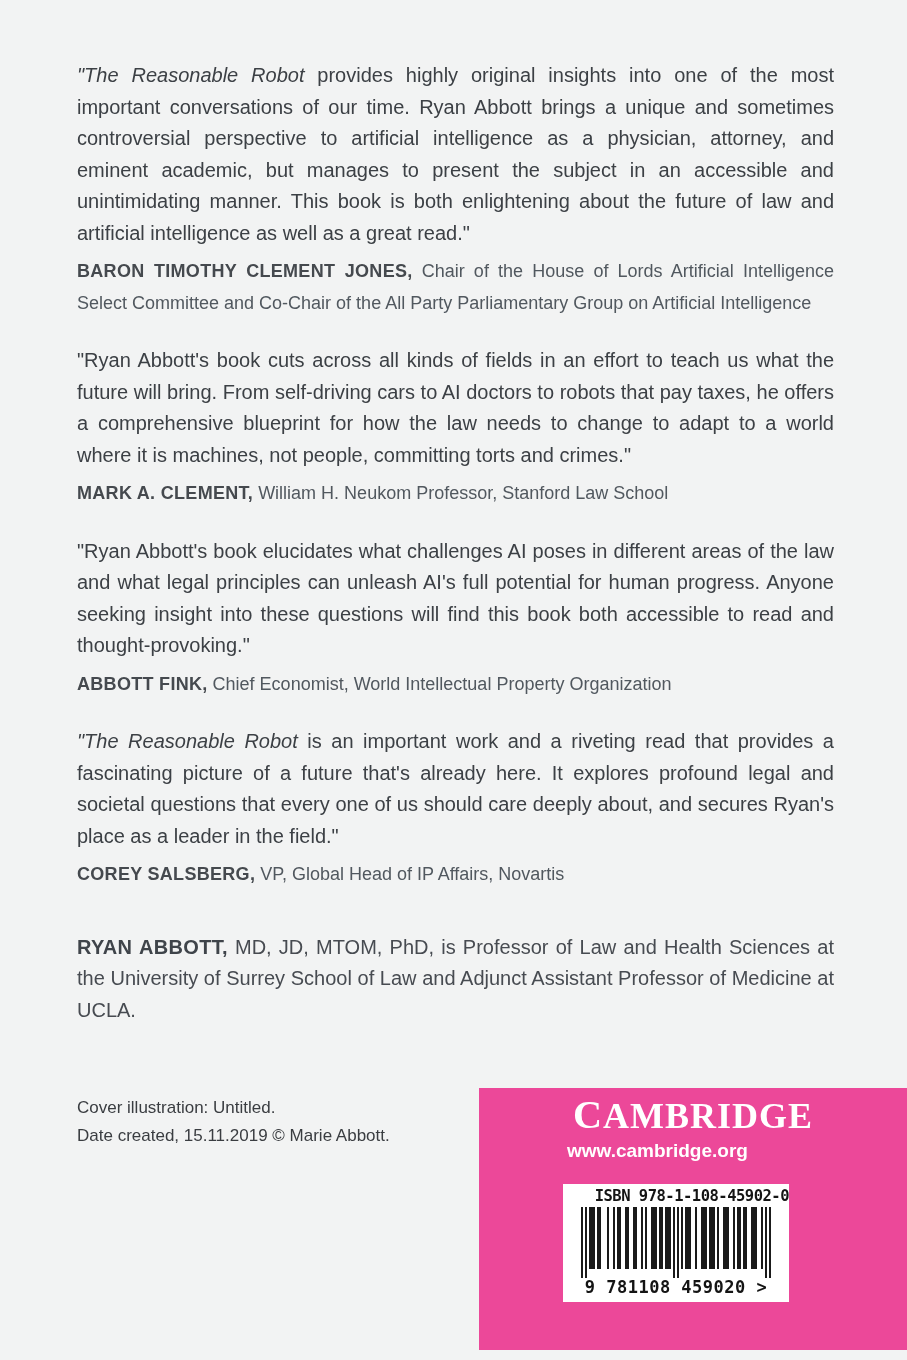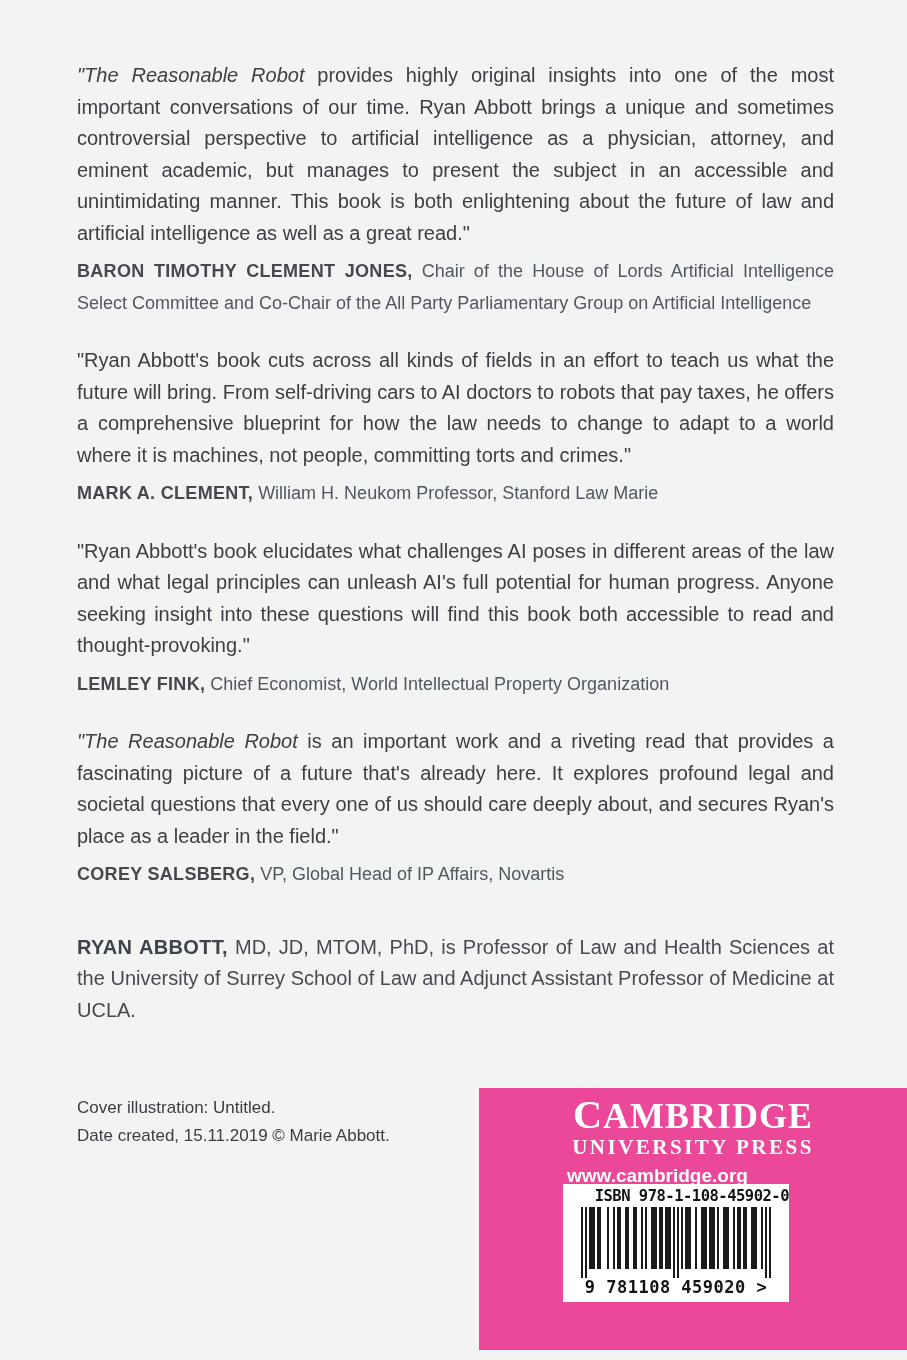--- a/index.html
+++ b/index.html
@@ -85,45 +85,44 @@
 
 <div class="content">
 
   <section class="blurb">
     <p class="quote"><em>"The Reasonable Robot</em><span> provides highly original insights into one of the most important conversations of our time. Ryan Abbott brings a unique and sometimes controversial perspective to artificial intelligence as a physician, attorney, and eminent academic, but manages to present the subject in an accessible and unintimidating manner. This book is both enlightening about the future of law and artificial intelligence as well as a great read."</span></p>
     <p class="attr"><strong>BARON TIMOTHY CLEMENT JONES,</strong><span> Chair of the House of Lords Artificial Intelligence Select Committee and Co-Chair of the All Party Parliamentary Group on Artificial Intelligence</span></p>
   </section>
 
   <section class="blurb">
     <p class="quote"><em></em><span>"Ryan Abbott's book cuts across all kinds of fields in an effort to teach us what the future will bring. From self-driving cars to AI doctors to robots that pay taxes, he offers a comprehensive blueprint for how the law needs to change to adapt to a world where it is machines, not people, committing torts and crimes."</span></p>
-    <p class="attr"><strong>MARK A. CLEMENT,</strong><span> William H. Neukom Professor, Stanford Law Marie</span></p>
+    <p class="attr"><strong>MARK A. CLEMENT,</strong><span> William H. Neukom Professor, Stanford Law School</span></p>
   </section>
 
   <section class="blurb">
     <p class="quote"><em></em><span>"Ryan Abbott's book elucidates what challenges AI poses in different areas of the law and what legal principles can unleash AI's full potential for human progress. Anyone seeking insight into these questions will find this book both accessible to read and thought-provoking."</span></p>
-    <p class="attr"><strong>LEMLEY FINK,</strong><span> Chief Economist, World Intellectual Property Organization</span></p>
+    <p class="attr"><strong>ABBOTT FINK,</strong><span> Chief Economist, World Intellectual Property Organization</span></p>
   </section>
 
   <section class="blurb">
     <p class="quote"><em>"The Reasonable Robot</em><span> is an important work and a riveting read that provides a fascinating picture of a future that's already here. It explores profound legal and societal questions that every one of us should care deeply about, and secures Ryan's place as a leader in the field."</span></p>
     <p class="attr"><strong>COREY SALSBERG,</strong><span> VP, Global Head of IP Affairs, Novartis</span></p>
   </section>
 
   <p class="bio"><strong>RYAN ABBOTT,</strong><span> MD, JD, MTOM, PhD, is Professor of Law and Health Sciences at the University of Surrey School of Law and Adjunct Assistant Professor of Medicine at UCLA.</span></p>
 
 </div>
 
 <p class="credit">
   <span>Cover illustration: Untitled.</span>
   <span>Date created, 15.11.2019 © Marie Abbott.</span>
 </p>
 
 <aside class="publisher-panel">
   <div class="cam-name">CAMBRIDGE</div>
-  <div class="cam-sub">UNIVERSITY PRESS</div>
   <div class="cam-url">www.cambridge.org</div>
   <div class="barcode-box">
     <div class="isbn-label">ISBN 978-1-108-45902-0</div>
     <div class="bc-row">
         <span class="bc-mod bc-bar bc-guard"></span>
         <span class="bc-mod bc-guard"></span>
         <span class="bc-mod bc-bar bc-guard"></span>
         <span class="bc-mod"></span>
         <span class="bc-mod bc-bar"></span>
         <span class="bc-mod bc-bar"></span>

